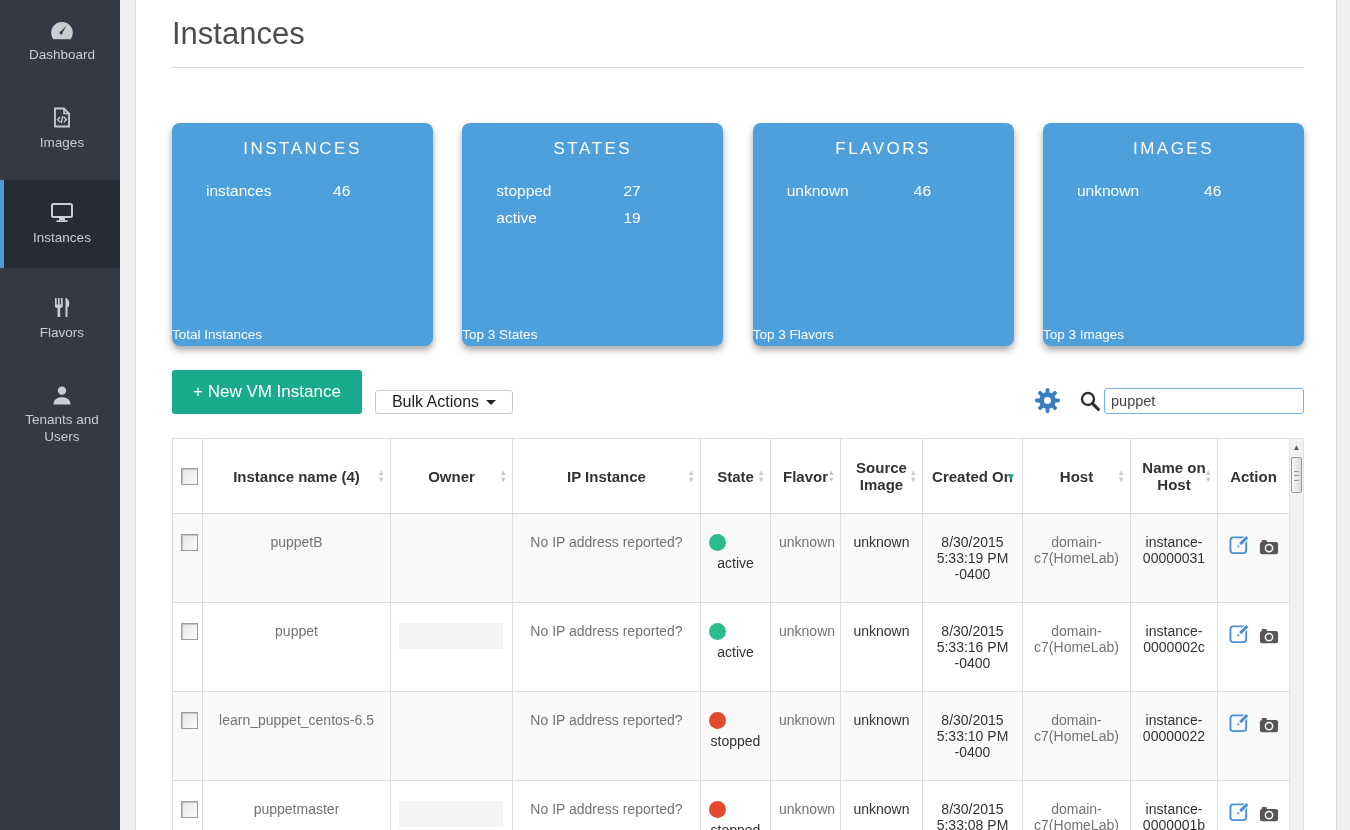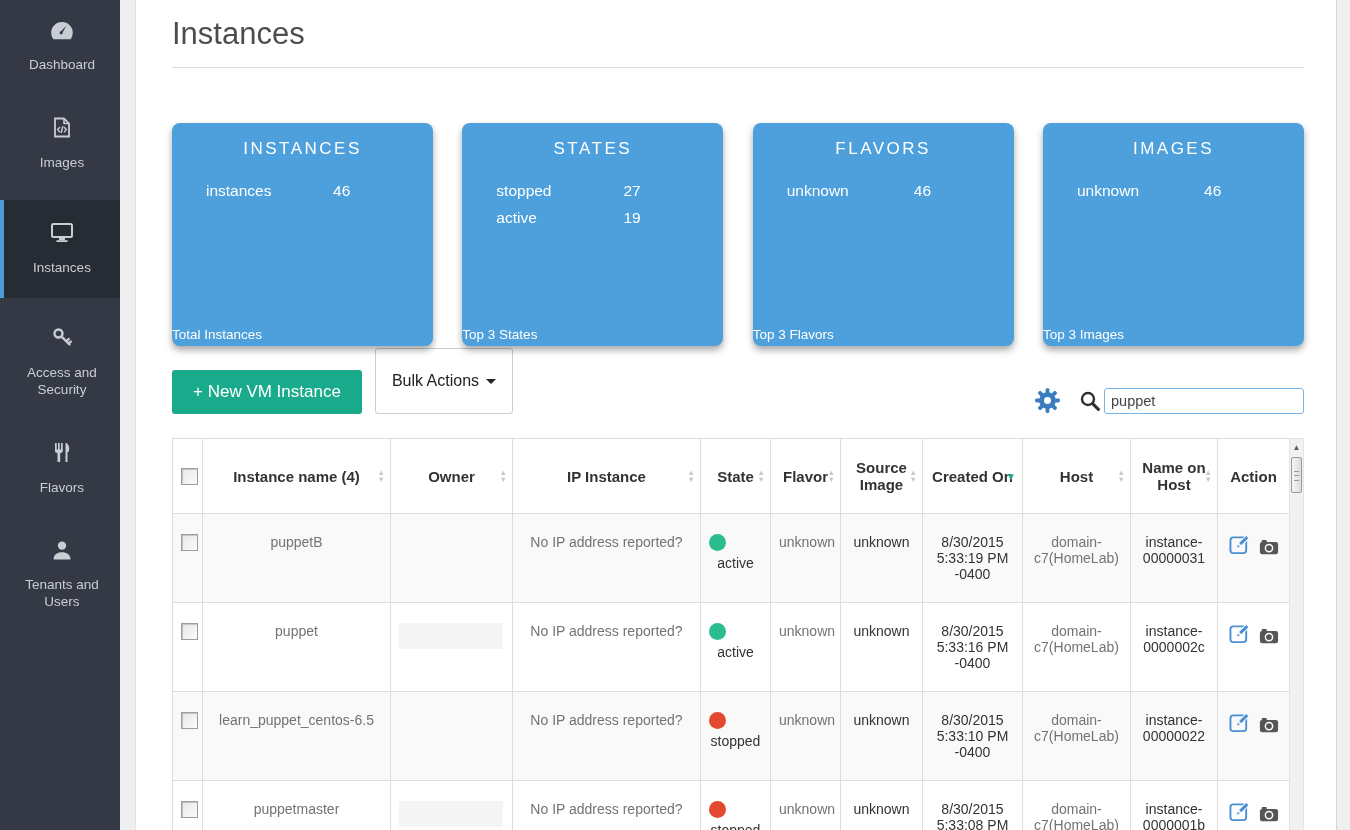--- a/index.html
+++ b/index.html
@@ -4,21 +4,21 @@
 <style>
   html,body{margin:0;padding:0;width:1350px;height:830px;overflow:hidden;
     background:#efefef;font-family:"Liberation Sans",sans-serif;}
   *{box-sizing:border-box;}
 
   
   .sidebar{position:absolute;left:0;top:0;bottom:0;width:120px;background:#343945;z-index:5;}
   .side-item{width:120px;padding:15px 8px;text-align:center;color:#c9cdd4;cursor:pointer;
     border-left:4px solid transparent;margin-top:14px;}
   .side-item:first-child{margin-top:6px;}
-  .side-item .lbl{display:block;font-size:13.5px;line-height:17px;margin-top:16px;}
+  .side-item .lbl{display:block;font-size:13.5px;line-height:17px;margin-top:6px;}
   .side-item.active{background:#262b34;border-left-color:#4f9bd8;padding-top:22px;padding-bottom:22px;}
   .side-item svg{display:inline-block;vertical-align:middle;}
 
   
   .content{position:absolute;left:135px;right:13px;top:0;bottom:0;background:#fff;
     border-left:1px solid #e3e3e3;border-right:1px solid #d6d6d6;padding:0 32px 0 36px;overflow:hidden;}
   .page-title{font-size:31px;font-weight:400;color:#4d4d4d;margin:16px 0 15px 0;}
   .title-divider{border:none;border-top:1px solid #ddd;margin:0 0 0 0;}
 
   
@@ -28,21 +28,21 @@
   .card-title{text-align:center;font-size:17px;letter-spacing:2.5px;padding-top:16px;margin-bottom:18px;}
   .card-row{display:flex;padding:3px 0 3px 34px;font-size:15.5px;line-height:21px;}
   .card-row .lbl{width:56%;}
   .card-footer{position:absolute;bottom:4px;left:0;width:100%;text-align:left;font-size:13.5px;}
 
   
   .toolbar{display:flex;align-items:flex-end;margin-top:22px;height:46px;}
   .btn-green{background:#1aab8c;color:#fff;border:none;border-radius:3px;font-size:17px;
     padding:12px 21px;font-family:inherit;cursor:pointer;}
   .btn-bulk{background:#fff;color:#222;border:1px solid #ccc;border-radius:3px;font-size:16px;
-    padding:23px 16px;margin-left:13px;font-family:inherit;cursor:pointer;}
+    padding:2px 16px;margin-left:13px;font-family:inherit;cursor:pointer;}
   .caret{display:inline-block;width:0;height:0;margin-left:7px;vertical-align:middle;
     border-left:5px solid transparent;border-right:5px solid transparent;border-top:5px solid #222;}
   .toolbar-right{margin-left:auto;display:flex;align-items:center;}
   .gear-btn{margin-right:18px;cursor:pointer;line-height:0;}
   .search-wrap{display:flex;align-items:center;}
   .search-glyph{margin-right:3px;line-height:0;cursor:pointer;}
   .search-input{width:200px;height:26px;border:1px solid #74b4e8;border-radius:3px;
     font-size:14.5px;color:#444;padding:2px 6px;font-family:inherit;outline:none;}
 
   
@@ -102,29 +102,20 @@
   </div>
   <div class="side-item active">
     <span>
       <svg width="24" height="21" viewBox="0 0 24 21">
           <rect x="2" y="2" width="20" height="13" rx="1.5" fill="none" stroke="#c9cdd4" stroke-width="2"></rect>
           <rect x="9" y="15.5" width="6" height="2.6" fill="#c9cdd4"></rect>
           <rect x="6.5" y="18.2" width="11" height="1.8" fill="#c9cdd4"></rect>
         </svg>
     </span>
     <span class="lbl">Instances</span>
-  </div>
-  <div class="side-item">
-    <span>
-      <svg width="21" height="21" viewBox="0 0 21 21">
-          <circle cx="6.5" cy="6.5" r="4" fill="none" stroke="#c9cdd4" stroke-width="2.4"></circle>
-          <path d="M9.6 9.6 17.5 17.5M14.3 14.3l2.4-2.2M16.6 16.6l2.2-2" stroke="#c9cdd4" stroke-width="2.4" fill="none" stroke-linecap="round"></path>
-        </svg>
-    </span>
-    <span class="lbl">Access and Security</span>
   </div>
   <div class="side-item">
     <span>
       <svg width="18" height="21" viewBox="0 0 18 21">
           <g fill="#c9cdd4">
             <rect x="2" y="1" width="1.7" height="8"></rect>
             <rect x="5" y="1" width="1.7" height="8"></rect>
             <rect x="8" y="1" width="1.7" height="8"></rect>
             <path d="M2 7.5h7.7v1.8c0 1-1 1.7-2 1.7h-0.5V20H4.5v-9H4c-1 0-2-.7-2-1.7z"></path>
             <path d="M13.5 1c2.6 1.6 3.6 6 2 9h-1v10h-2V1z"></path>

